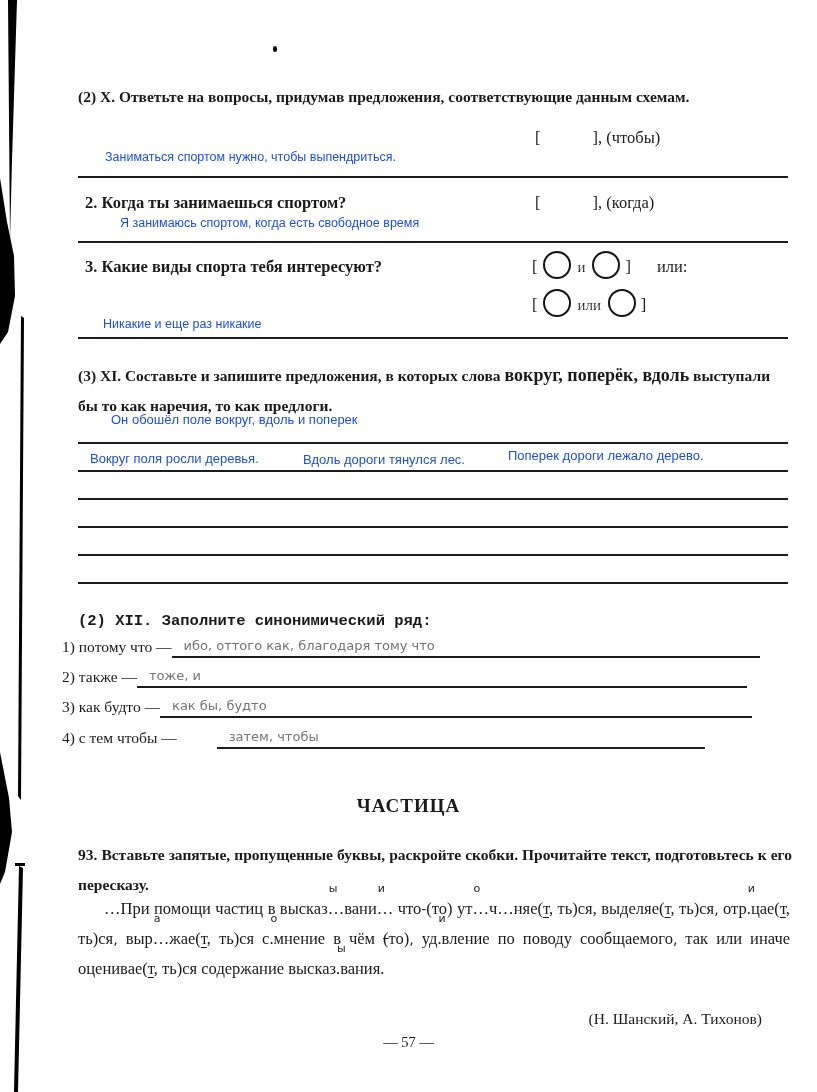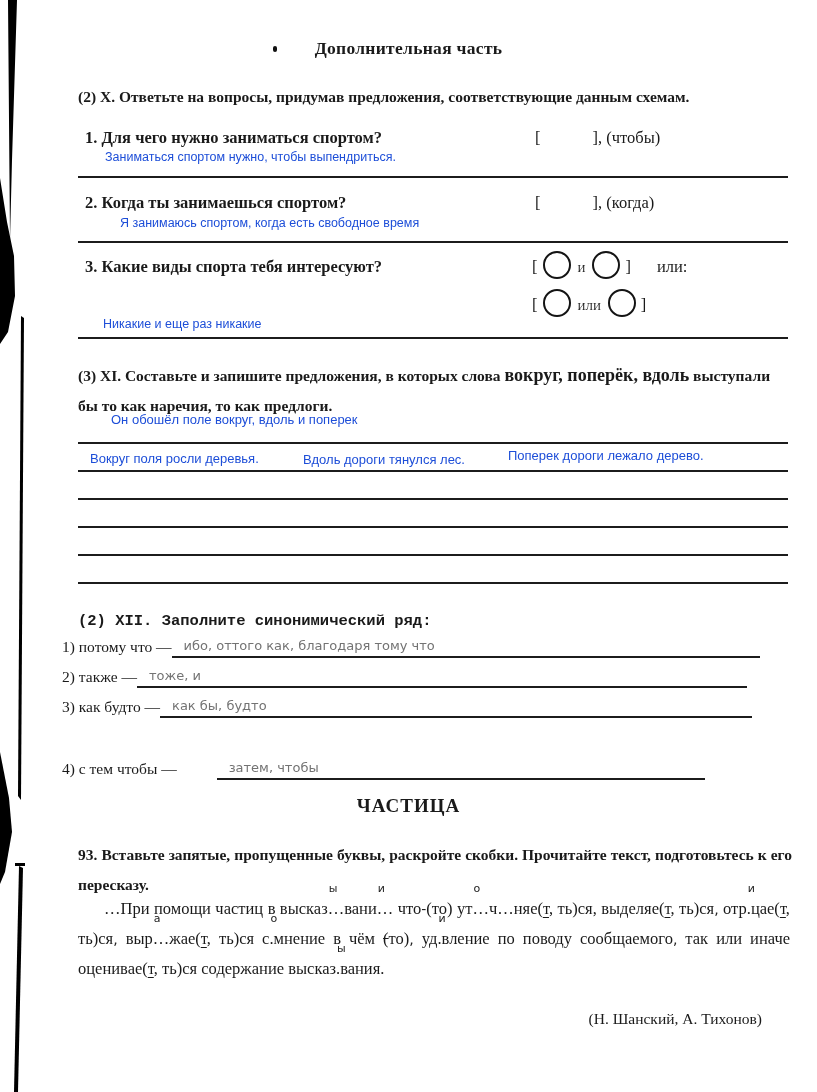--- a/index.html
+++ b/index.html
@@ -57,25 +57,23 @@
   <svg class="artifacts" viewBox="0 0 34 1092" xmlns="http://www.w3.org/2000/svg">
     <polygon points="8,0 17,0 12,160 10,240" fill="#000"></polygon>
     <polygon points="0,178 7,222 14,256 15,296 8,332 0,344" fill="#000"></polygon>
     <polygon points="21,316 24,318 21,800 18,796" fill="#000"></polygon>
     <polygon points="0,752 9,798 12,832 5,872 0,884" fill="#000"></polygon>
     <rect x="15" y="863" width="10" height="3" fill="#000"></rect>
     <polygon points="19,866 23,868 18,1092 14,1092" fill="#000"></polygon>
   </svg>
   <div class="speck" style="left:273px;top:46px;"></div>
 
-  <div class="doc-title">Дополнительная часть</div>
 
   <div class="ex-heading" style="top:82px;font-family:Liberation Serif, serif;">(2) X. Ответьте на вопросы, придумав предложения, соответствующие данным схемам.</div>
 
-  <div class="q" style="top:128px;">1. Для чего нужно заниматься спортом?</div>
   <div class="scheme" style="top:128px;">
     <span>[</span><span class="spacer"></span><span>], (чтобы)</span>
   </div>
   <div class="hw" style="left:105px;top:150px;">Заниматься спортом нужно, чтобы выпендриться.</div>
   <div class="rule" style="top:176px;"></div>
 
   <div class="q" style="top:193px;">2. Когда ты занимаешься спортом?</div>
   <div class="scheme" style="top:193px;">
     <span>[</span><span class="spacer"></span><span>], (когда)</span>
   </div>
@@ -117,25 +115,26 @@
   <div class="syn-row" style="top:668px;width:685px;">
     <span class="syn-label">2) также —</span>
     <span class="syn-line" style="flex:1;">тоже, и</span>
   </div>
   <div class="syn-row" style="top:698px;width:690px;">
     <span class="syn-label">3) как будто —</span>
     <span class="syn-line" style="flex:1;">как бы, будто</span>
   </div>
   <div class="syn-row" style="top:729px;width:643px;gap:40px;">
     <span class="syn-label">4) с тем чтобы —</span>
-    <span class="syn-line" style="flex:1;margin-top:31px;">затем, чтобы</span>
+    <span class="syn-line" style="flex:1;">затем, чтобы</span>
   </div>
 
   <div class="section-title">ЧАСТИЦА</div>
 
   <div class="ex-heading" style="top:840px;text-align:justify;">93. Вставьте запятые, пропущенные буквы, раскройте скобки. Прочитайте текст, подготовьтесь к его пересказу.</div>
 
   <div class="main-text"><span class="tok-t">…При помощи частиц в высказ</span><span class="tok-g"><span class="hw-above">ы</span>…</span><span class="tok-t">вани</span><span class="tok-g"><span class="hw-above">и</span>…</span><span class="tok-t"> что</span><span class="tok-h">-</span><span class="tok-t">(то) ут</span><span class="tok-g"><span class="hw-above">о</span>…</span><span class="tok-t">ч…няе(</span><span class="tok-u">т</span><span class="tok-t">, ть)ся, выделяе(</span><span class="tok-u">т</span><span class="tok-t">, ть)ся</span><span class="tok-h">,</span><span class="tok-t"> отр</span><span class="tok-g"><span class="hw-above">и</span>.</span><span class="tok-t">цае(</span><span class="tok-u">т</span><span class="tok-t">, ть)ся</span><span class="tok-h">,</span><span class="tok-t"> выр</span><span class="tok-g"><span class="hw-above">а</span>…</span><span class="tok-t">жае(</span><span class="tok-u">т</span><span class="tok-t">, ть)ся с</span><span class="tok-g"><span class="hw-above">о</span>.</span><span class="tok-t">мнение в чём </span><span class="tok-s">(</span><span class="tok-t">то)</span><span class="tok-h">,</span><span class="tok-t"> уд</span><span class="tok-g"><span class="hw-above">и</span>.</span><span class="tok-t">вление по поводу сообщаемого</span><span class="tok-h">,</span><span class="tok-t"> так или иначе оценивае(</span><span class="tok-u">т</span><span class="tok-t">, ть)ся содержание высказ</span><span class="tok-g"><span class="hw-above">ы</span>.</span><span class="tok-t">вания.</span></div>
 
   <div class="attribution">(Н. Шанский, А. Тихонов)</div>
 
+  <div class="page-num">— 57 —</div>
 
 </div>
 
 </body></html>

